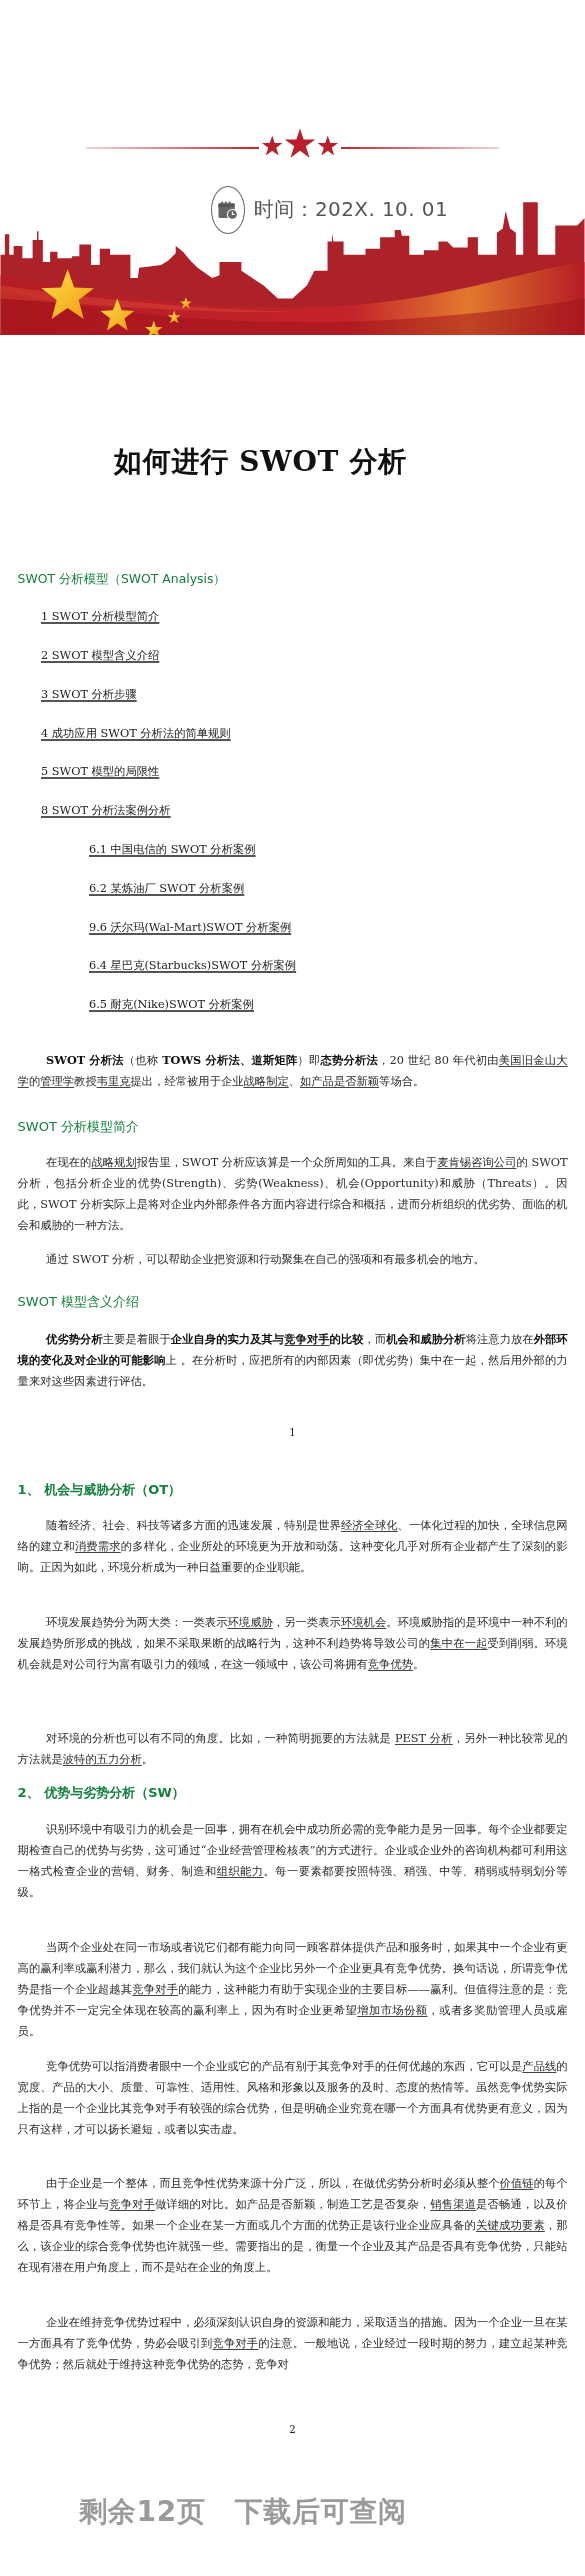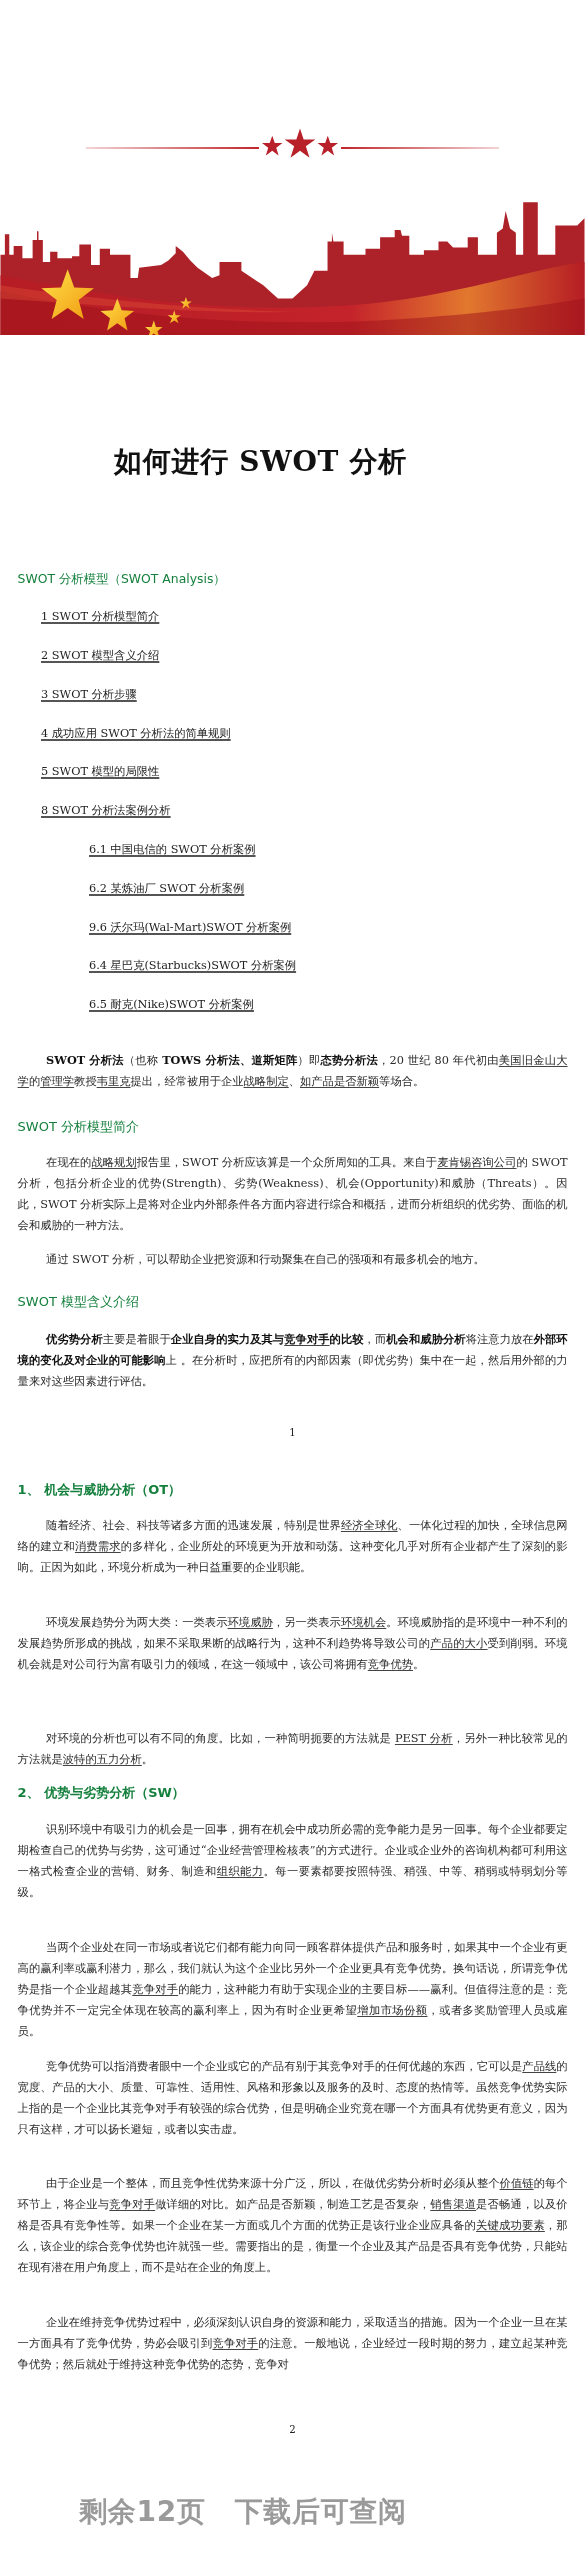--- a/index.html
+++ b/index.html
@@ -78,20 +78,35 @@
   <div>
     <div style="position:absolute;left:86px;top:147px;width:173px;height:1.5px;background:linear-gradient(90deg,rgba(192,38,43,0.2),#c0262b);"></div>
     <div style="position:absolute;left:341px;top:147px;width:158px;height:1.5px;background:linear-gradient(90deg,#c0262b,rgba(192,38,43,0.2));"></div>
     <svg class="stars-top" viewBox="0 0 104 52">
       <polygon fill="#b8202a" points="14,12 17.5,22 28,22 19.5,28.5 22.7,39 14,32.5 5.3,39 8.5,28.5 0,22 10.5,22"></polygon>
       <polygon fill="#b8202a" points="52,2 57,17 73,17 60,26.5 65,42 52,32.5 39,42 44,26.5 31,17 47,17"></polygon>
       <polygon fill="#b8202a" points="90,12 93.5,22 104,22 95.5,28.5 98.7,39 90,32.5 81.3,39 84.5,28.5 76,22 86.5,22"></polygon>
     </svg>
   </div>
 
+  <div class="date-row">
+    <div class="date-icon">
+      <svg width="22" height="22" viewBox="0 0 30 30">
+        <rect x="2" y="6" width="22" height="20" rx="2" fill="#666"></rect>
+        <rect x="2" y="6" width="22" height="5" fill="#555"></rect>
+        <circle cx="7" cy="5" r="1.6" fill="#666"></circle>
+          <circle cx="12" cy="5" r="1.6" fill="#666"></circle>
+          <circle cx="17" cy="5" r="1.6" fill="#666"></circle>
+        <circle cx="21" cy="21" r="7.5" fill="#fff"></circle>
+        <circle cx="21" cy="21" r="6" fill="#666"></circle>
+        <path d="M21 17 V21 H24" stroke="#fff" stroke-width="1.6" fill="none"></path>
+      </svg>
+    </div>
+    <span class="date-text">时间：202X. 10. 01</span>
+  </div>
 
   <svg style="position:absolute;left:0;top:189px;" width="585" height="146" viewBox="0 0 800 200">
     <defs>
       <linearGradient id="rib" x1="0" y1="0" x2="1" y2="0">
         <stop offset="0" stop-color="#b51c24"></stop>
         <stop offset="0.6" stop-color="#c4232b"></stop>
         <stop offset="0.8" stop-color="#e2782e"></stop>
         <stop offset="1" stop-color="#b51c24"></stop>
       </linearGradient>
       <linearGradient id="gold" x1="0" y1="0" x2="1" y2="1">
@@ -138,21 +153,21 @@
   <p class="p indent" style="top:817px;"><span>在现在的</span><a class="u">战略规划</a><span>报告里，SWOT 分析应该算是一个众所周知的工具。来自于</span><a class="u">麦肯锡咨询公司</a><span>的 SWOT 分析，包括分析企业的优势(Strength)、劣势(Weakness)、机会(Opportunity)和威胁（Threats）。因此，SWOT 分析实际上是将对企业内外部条件各方面内容进行综合和概括，进而分析组织的优劣势、面临的机会和威胁的一种方法。</span></p>
   <p class="p indent" style="top:914px;">通过 SWOT 分析，可以帮助企业把资源和行动聚集在自己的强项和有最多机会的地方。</p>
 
   <div class="h" style="top:958px;">SWOT 模型含义介绍</div>
   <p class="p indent" style="top:994px;"><span class="b">优劣势分析</span><span>主要是着眼于</span><span class="b">企业自身的实力及其与</span><a class="b u">竞争对手</a><span class="b">的比较</span><span>，而</span><span class="b">机会和威胁分析</span><span>将注意力放在</span><span class="b">外部环境的变化及对企业的可能影响</span><span>上 。在分析时，应把所有的内部因素（即优劣势）集中在一起，然后用外部的力量来对这些因素进行评估。</span></p>
 
   <div class="pagenum" style="top:1092px;">1</div>
 
   <div class="h bold" style="top:1146px;">1、  机会与威胁分析（OT）</div>
   <p class="p indent" style="top:1180px;"><span>随着经济、社会、科技等诸多方面的迅速发展，特别是世界</span><a class="u">经济全球化</a><span>、一体化过程的加快，全球信息网络的建立和</span><a class="u">消费需求</a><span>的多样化，企业所处的环境更为开放和动荡。这种变化几乎对所有企业都产生了深刻的影响。正因为如此，环境分析成为一种日益重要的企业职能。</span></p>
-  <p class="p indent" style="top:1277px;"><span>环境发展趋势分为两大类：一类表示</span><a class="u">环境威胁</a><span>，另一类表示</span><a class="u">环境机会</a><span>。环境威胁指的是环境中一种不利的发展趋势所形成的挑战，如果不采取果断的战略行为，这种不利趋势将导致公司的</span><a class="u">产品的大小</a><span>受到削弱。环境机会就是对公司行为富有吸引力的领域，在这一领域中，该公司将拥有</span><a class="u">竞争优势</a><span>。</span></p>
+  <p class="p indent" style="top:1277px;"><span>环境发展趋势分为两大类：一类表示</span><a class="u">环境威胁</a><span>，另一类表示</span><a class="u">环境机会</a><span>。环境威胁指的是环境中一种不利的发展趋势所形成的挑战，如果不采取果断的战略行为，这种不利趋势将导致公司的</span><a class="u">集中在一起</a><span>受到削弱。环境机会就是对公司行为富有吸引力的领域，在这一领域中，该公司将拥有</span><a class="u">竞争优势</a><span>。</span></p>
   <p class="p indent" style="top:1393px;"><span>对环境的分析也可以有不同的角度。比如，一种简明扼要的方法就是 </span><a class="u">PEST 分析</a><span>，另外一种比较常见的方法就是</span><a class="u">波特的五力分析</a><span>。</span></p>
 
   <div class="h bold" style="top:1449px;">2、  优势与劣势分析（SW）</div>
   <p class="p indent" style="top:1484px;"><span>识别环境中有吸引力的机会是一回事，拥有在机会中成功所必需的竞争能力是另一回事。每个企业都要定期检查自己的优势与劣势，这可通过“企业经营管理检核表”的方式进行。企业或企业外的咨询机构都可利用这一格式检查企业的营销、财务、制造和</span><a class="u">组织能力</a><span>。每一要素都要按照特强、稍强、中等、稍弱或特弱划分等级。</span></p>
   <p class="p indent" style="top:1602px;"><span>当两个企业处在同一市场或者说它们都有能力向同一顾客群体提供产品和服务时，如果其中一个企业有更高的赢利率或赢利潜力，那么，我们就认为这个企业比另外一个企业更具有竞争优势。换句话说，所谓竞争优势是指一个企业超越其</span><a class="u">竞争对手</a><span>的能力，这种能力有助于实现企业的主要目标——赢利。但值得注意的是：竞争优势并不一定完全体现在较高的赢利率上，因为有时企业更希望</span><a class="u">增加市场份额</a><span>，或者多奖励管理人员或雇员。</span></p>
   <p class="p indent" style="top:1721px;"><span>竞争优势可以指消费者眼中一个企业或它的产品有别于其竞争对手的任何优越的东西，它可以是</span><a class="u">产品线</a><span>的宽度、产品的大小、质量、可靠性、适用性、风格和形象以及服务的及时、态度的热情等。虽然竞争优势实际上指的是一个企业比其竞争对手有较强的综合优势，但是明确企业究竟在哪一个方面具有优势更有意义，因为只有这样，才可以扬长避短，或者以实击虚。</span></p>
   <p class="p indent" style="top:1838px;"><span>由于企业是一个整体，而且竞争性优势来源十分广泛，所以，在做优劣势分析时必须从整个</span><a class="u">价值链</a><span>的每个环节上，将企业与</span><a class="u">竞争对手</a><span>做详细的对比。如产品是否新颖，制造工艺是否复杂，</span><a class="u">销售渠道</a><span>是否畅通，以及价格是否具有竞争性等。如果一个企业在某一方面或几个方面的优势正是该行业企业应具备的</span><a class="u">关键成功要素</a><span>，那么，该企业的综合竞争优势也许就强一些。需要指出的是，衡量一个企业及其产品是否具有竞争优势，只能站在现有潜在用户角度上，而不是站在企业的角度上。</span></p>
   <p class="p indent" style="top:1977px;"><span>企业在维持竞争优势过程中，必须深刻认识自身的资源和能力，采取适当的措施。因为一个企业一旦在某一方面具有了竞争优势，势必会吸引到</span><a class="u">竞争对手</a><span>的注意。一般地说，企业经过一段时期的努力，建立起某种竞争优势；然后就处于维持这种竞争优势的态势，竞争对</span></p>
 
   <div class="pagenum" style="top:2089px;">2</div>

